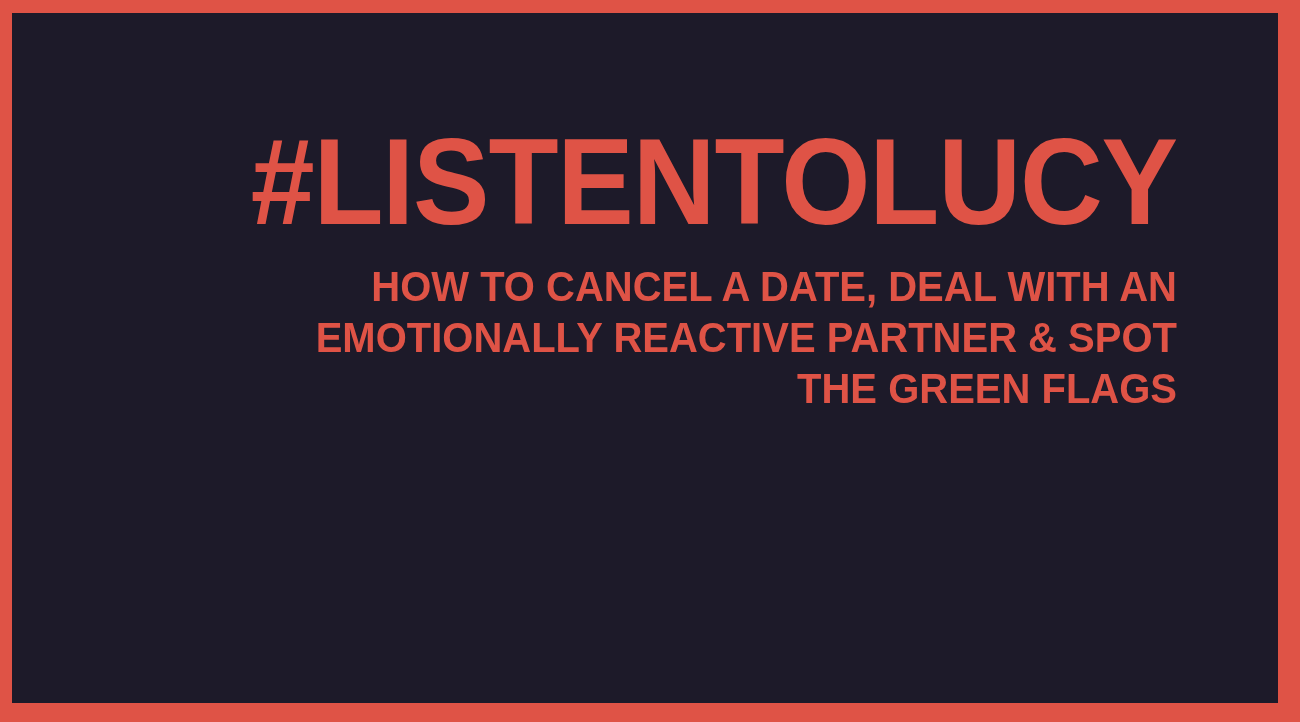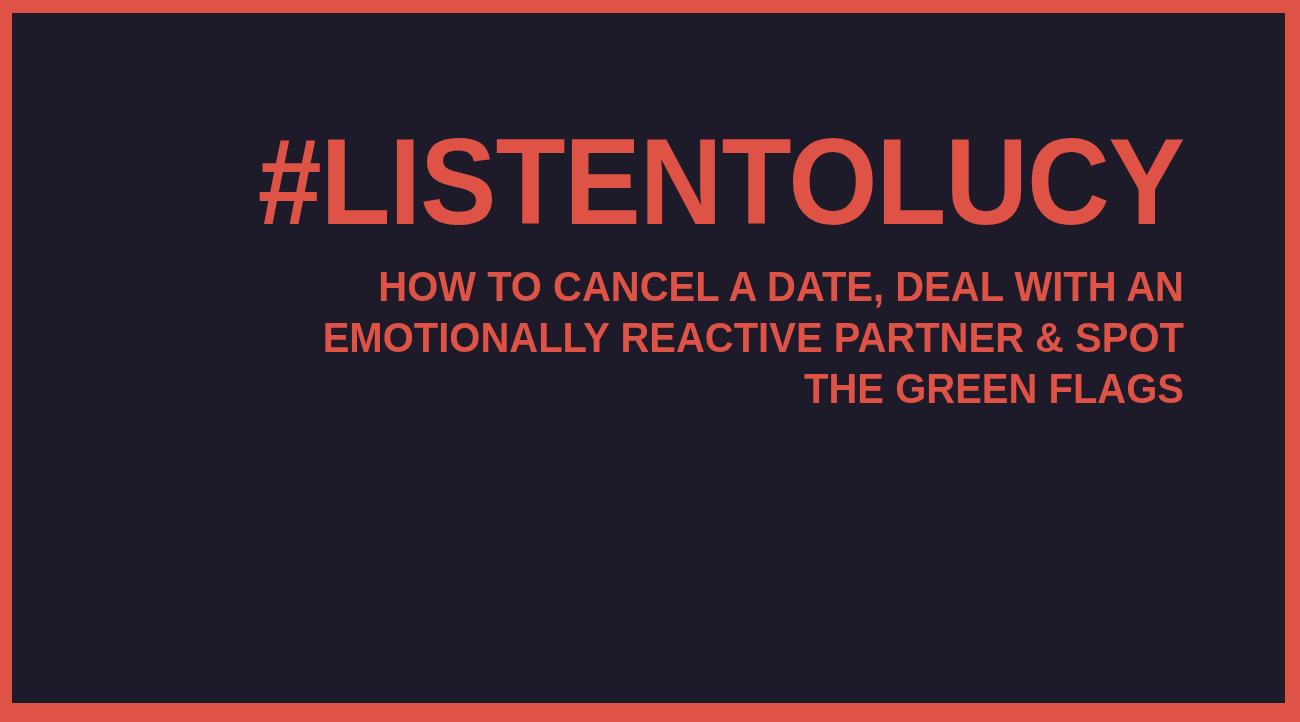--- a/index.html
+++ b/index.html
@@ -15,21 +15,21 @@
     background: #df5346;
   }
 
   
   .poster {
     position: relative;
     box-sizing: border-box;
     width: 1300px;
     height: 722px;
     background: #df5346;
-    padding: 13px 15px 19px 12px;
+    padding: 13px 22px 19px 12px;
   }
 
   
   .panel {
     position: relative;
     box-sizing: border-box;
     width: 100%;
     height: 100%;
     background: #1d1a29;
     overflow: hidden;

